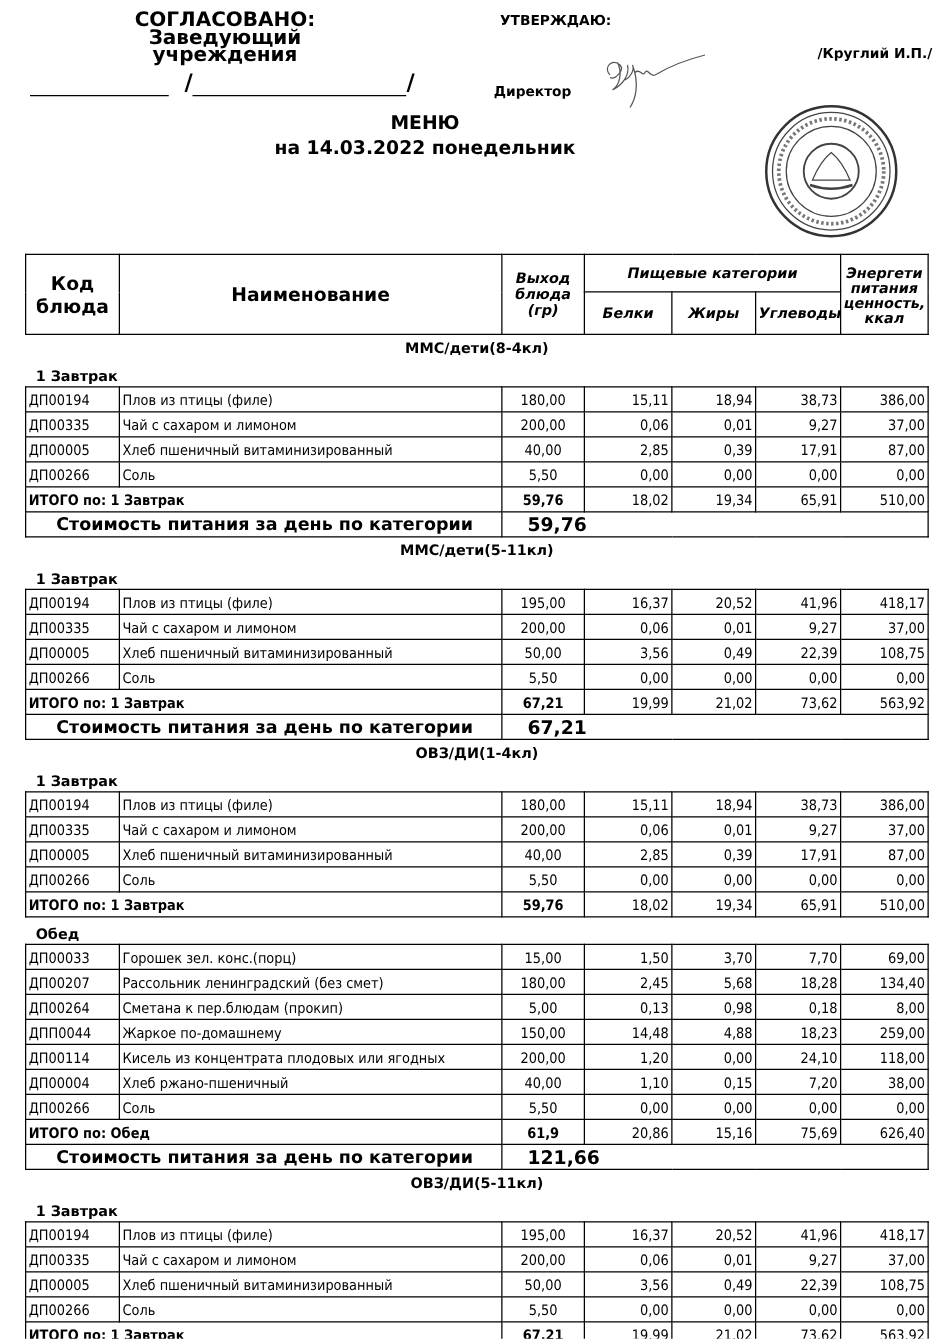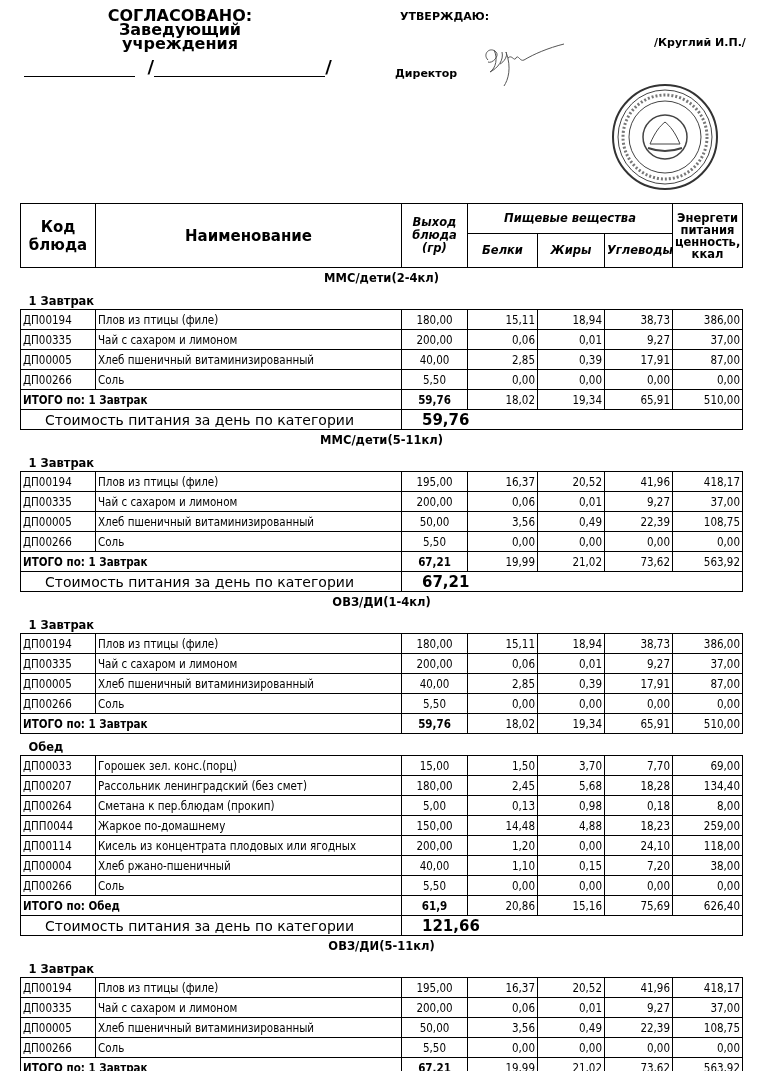--- a/index.html
+++ b/index.html
@@ -17,31 +17,31 @@
   .title .t2 { display:block; }
   .signature { left:478px; top:38px; }
   .stamp { left:610px; top:82px; }
 
   table.menu { position:absolute; left:20px; top:203px; border-collapse:collapse; table-layout:fixed; width:722px; }
   table.menu td, table.menu th { border:1px solid #000; padding:0 2px; font-size:11.5px; font-family:"DejaVu Sans", sans-serif; overflow:hidden; white-space:nowrap; }
   table.menu th { font-weight:bold; text-align:center; }
   .h-code { font-size:15px !important; line-height:18px; }
   .h-name { font-size:15px !important; }
   .h-small { font-size:11.5px !important; line-height:13px;font-style:italic; }
-  .h-energy { font-size:11.5px !important; line-height:12px; white-space:normal !important; }
+  .h-energy { font-size:11.5px !important; line-height:12px; white-space:normal !important;font-style:italic; }
   tr.hrow1 { height:30px; }
   tr.hrow2 { height:34px; }
   tr.drow { height:20px; }
   tr.drow td { font-size:11.5px; font-family:"DejaVu Sans Condensed","DejaVu Sans", sans-serif; }
   td.num { text-align:right; }
   td.c { text-align:center; }
   tr.total td { font-weight:bold;margin-top:28px; }
   tr.total td.num-light { font-weight:normal; text-align:right; }
   tr.cost { height:20px; }
-  tr.cost td.cost-label { font-weight:normal; font-size:14px;padding-left:24px; }
+  tr.cost td.cost-label { font-weight:bold; font-size:14px;padding-left:24px; }
   tr.cost td.cost-value { font-weight:bold; font-size:15px; text-align:left; padding-left:20px; border-right:none; }
   tr.cost td.cost-fill { border-left:none; }
   tr.cat td { border:none; text-align:center; font-weight:bold; height:20px; font-size:11.5px; padding:0; }
   tr.meal td { border:none; text-align:left; font-weight:bold; height:20px; font-size:11.5px; padding-left:8px; vertical-align:bottom; padding-bottom:1px;margin-top:43px; }
 </style>
 </head>
 <body>
 
 <div class="abs approve-left">
   <div>СОГЛАСОВАНО:</div>
@@ -67,49 +67,51 @@
     <circle cx="55" cy="55" r="47" fill="none" stroke="#444" stroke-width="1"></circle>
     <circle cx="55" cy="55" r="36" fill="none" stroke="#444" stroke-width="1"></circle>
     <circle cx="55" cy="55" r="22" fill="none" stroke="#444" stroke-width="1.5"></circle>
     <path d="M40 62 C45 50,50 44,55 40 C60 44,65 50,70 62 Z" fill="none" stroke="#444" stroke-width="1"></path>
     <path d="M38 66 Q55 72 72 66" fill="none" stroke="#444" stroke-width="2"></path>
     <circle cx="55" cy="55" r="42" fill="none" stroke="#777" stroke-width="3" stroke-dasharray="2 2"></circle>
   </svg>
 </div>
 
 <div class="abs title">
+  <span class="t2">МЕНЮ</span>
+  <span class="t2">на 14.03.2022  понедельник</span>
 </div>
 
 <table class="menu">
   <colgroup>
     <col style="width:75px">
       <col style="width:306px">
       <col style="width:66px">
       <col style="width:70px">
       <col style="width:67px">
       <col style="width:68px">
       <col style="width:70px">
   </colgroup>
   <thead>
     <tr class="hrow1">
       <th rowspan="2" class="h-code"><span>Код</span><br><span>блюда</span></th>
       <th rowspan="2" class="h-name">Наименование</th>
       <th rowspan="2" class="h-small"><span>Выход</span><br><span>блюда</span><br><span>(гр)</span></th>
-      <th colspan="3" class="h-small">Пищевые вещества</th>
+      <th colspan="3" class="h-small">Пищевые категории</th>
       <th rowspan="2" class="h-energy"><span>Энергети</span><br><span>питания</span><br><span>ценность,</span><br><span>ккал</span></th>
     </tr>
     <tr class="hrow2">
       <th class="h-small">Белки</th>
       <th class="h-small">Жиры</th>
       <th class="h-small">Углеводы</th>
     </tr>
   </thead>
   <tbody id="menu-body">
       <tr class="cat">
-        <td colspan="7">ММС/дети(2-4кл)</td>
+        <td colspan="7">ММС/дети(8-4кл)</td>
       </tr>
       <tr class="meal">
         <td colspan="7">1 Завтрак</td>
       </tr>
       <tr class="drow">
         <td class="">ДП00194</td>
         <td class="">Плов из птицы (филе)</td>
         <td class="c">180,00</td>
         <td class="num">15,11</td>
         <td class="num">18,94</td>

